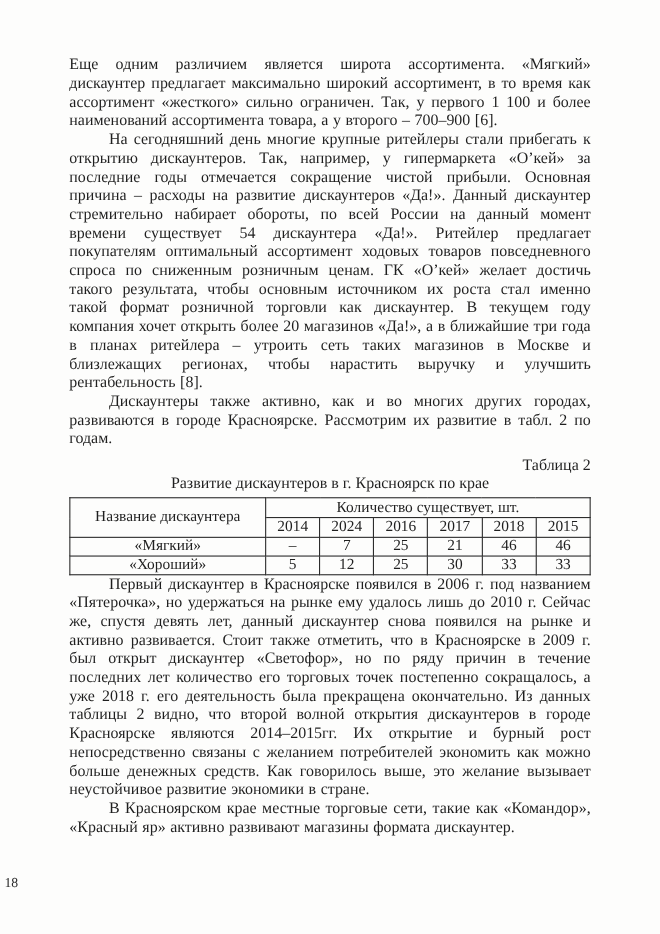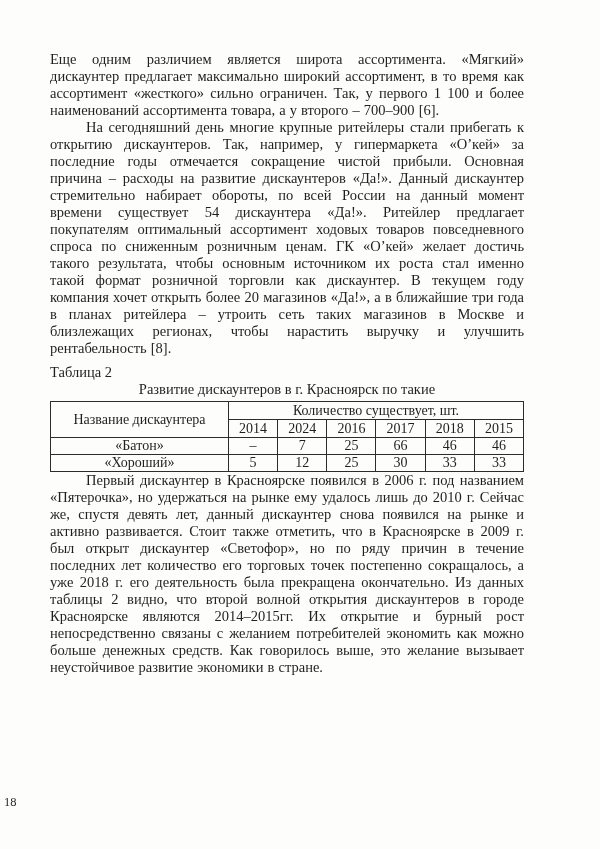--- a/index.html
+++ b/index.html
@@ -10,35 +10,36 @@
   .page {
     position: relative;
     width: 600px; height: 849px;
     background: #fdfdfc;
     overflow: hidden;
     font-family: "Liberation Serif", "DejaVu Serif", serif;
     color: #1f1f1f;
   }
   .content {
     position: absolute;
-    left: 50px; top: 51px;
+    left: 63px; top: 51px;
     width: 474px;
     font-size: 14.5px;
     line-height: 17px;
     text-align: justify;
     hyphens: auto;
     -webkit-hyphens: auto;
   }
   p.para {
     text-indent: 36px;
     margin: 0;
     word-spacing: 0.5px;
   }
   p.para.no-indent { text-indent: 0; }
   .table-label {
+    text-align: right;
     margin-top: 7px;
     line-height: 17px;
   }
   .table-title {
     text-align: center;
     line-height: 17px;
   }
   table.data-table {
     width: 100%;
     border-collapse: collapse;
@@ -69,23 +70,24 @@
   }
 </style>
 </head>
 <body>
 
 <div class="page">
   <div class="content">
 
     <p class="para no-indent">Еще одним различием является широта ассортимента. «Мягкий» дискаунтер предлагает максимально широкий ассортимент, в то время как ассортимент «жесткого» сильно ограничен. Так, у первого 1 100 и более наименований ассортимента товара, а у второго – 700–900 [6].</p>
     <p class="para">На сегодняшний день многие крупные ритейлеры стали прибегать к открытию дискаунтеров. Так, например, у гипермаркета «О’кей» за последние годы отмечается сокращение чистой прибыли. Основная причина – расходы на развитие дискаунтеров «Да!». Данный дискаунтер стремительно набирает обороты, по всей России на данный момент времени существует 54 дискаунтера «Да!». Ритейлер предлагает покупателям оптимальный ассортимент ходовых товаров повседневного спроса по сниженным розничным ценам. ГК «О’кей» желает достичь такого результата, чтобы основным источником их роста стал именно такой формат розничной торговли как дискаунтер. В текущем году компания хочет открыть более 20 магазинов «Да!», а в ближайшие три года в планах ритейлера – утроить сеть таких магазинов в Москве и близлежащих регионах, чтобы нарастить выручку и улучшить рентабельность [8].</p>
+    <p class="para">Дискаунтеры также активно, как и во многих других городах, развиваются в городе Красноярске. Рассмотрим их развитие в табл. 2 по годам.</p>
 
     <div class="table-label">Таблица 2</div>
-    <div class="table-title">Развитие дискаунтеров в г. Красноярск по такие</div>
+    <div class="table-title">Развитие дискаунтеров в г. Красноярск по крае</div>
 
     <table class="data-table">
       <colgroup>
         <col style="width:178px">
         <col>
           <col>
           <col>
           <col>
           <col>
           <col>
@@ -97,38 +99,39 @@
         </tr>
         <tr>
           <td class="hdr">2014</td>
           <td class="hdr">2024</td>
           <td class="hdr">2016</td>
           <td class="hdr">2017</td>
           <td class="hdr">2018</td>
           <td class="hdr">2015</td>
         </tr>
         <tr>
-          <td>«Батон»</td>
+          <td>«Мягкий»</td>
           <td>–</td>
           <td>7</td>
           <td>25</td>
-          <td>66</td>
+          <td>21</td>
           <td>46</td>
           <td>46</td>
         </tr>
         <tr>
           <td>«Хороший»</td>
           <td>5</td>
           <td>12</td>
           <td>25</td>
           <td>30</td>
           <td>33</td>
           <td>33</td>
         </tr>
       </tbody>
     </table>
 
     <p class="para after-table">Первый дискаунтер в Красноярске появился в 2006 г. под названием «Пятерочка», но удержаться на рынке ему удалось лишь до 2010 г. Сейчас же, спустя девять лет, данный дискаунтер снова появился на рынке и активно развивается. Стоит также отметить, что в Красноярске в 2009 г. был открыт дискаунтер «Светофор», но по ряду причин в течение последних лет количество его торговых точек постепенно сокращалось, а уже 2018 г. его деятельность была прекращена окончательно. Из данных таблицы 2 видно, что второй волной открытия дискаунтеров в городе Красноярске являются 2014–2015гг. Их открытие и бурный рост непосредственно связаны с желанием потребителей экономить как можно больше денежных средств. Как говорилось выше, это желание вызывает неустойчивое развитие экономики в стране.</p>
+    <p class="para">В Красноярском крае местные торговые сети, такие как «Командор», «Красный яр» активно развивают магазины формата дискаунтер.</p>
 
   </div>
 
   <div class="page-number">18</div>
 </div>
 
 </body></html>

